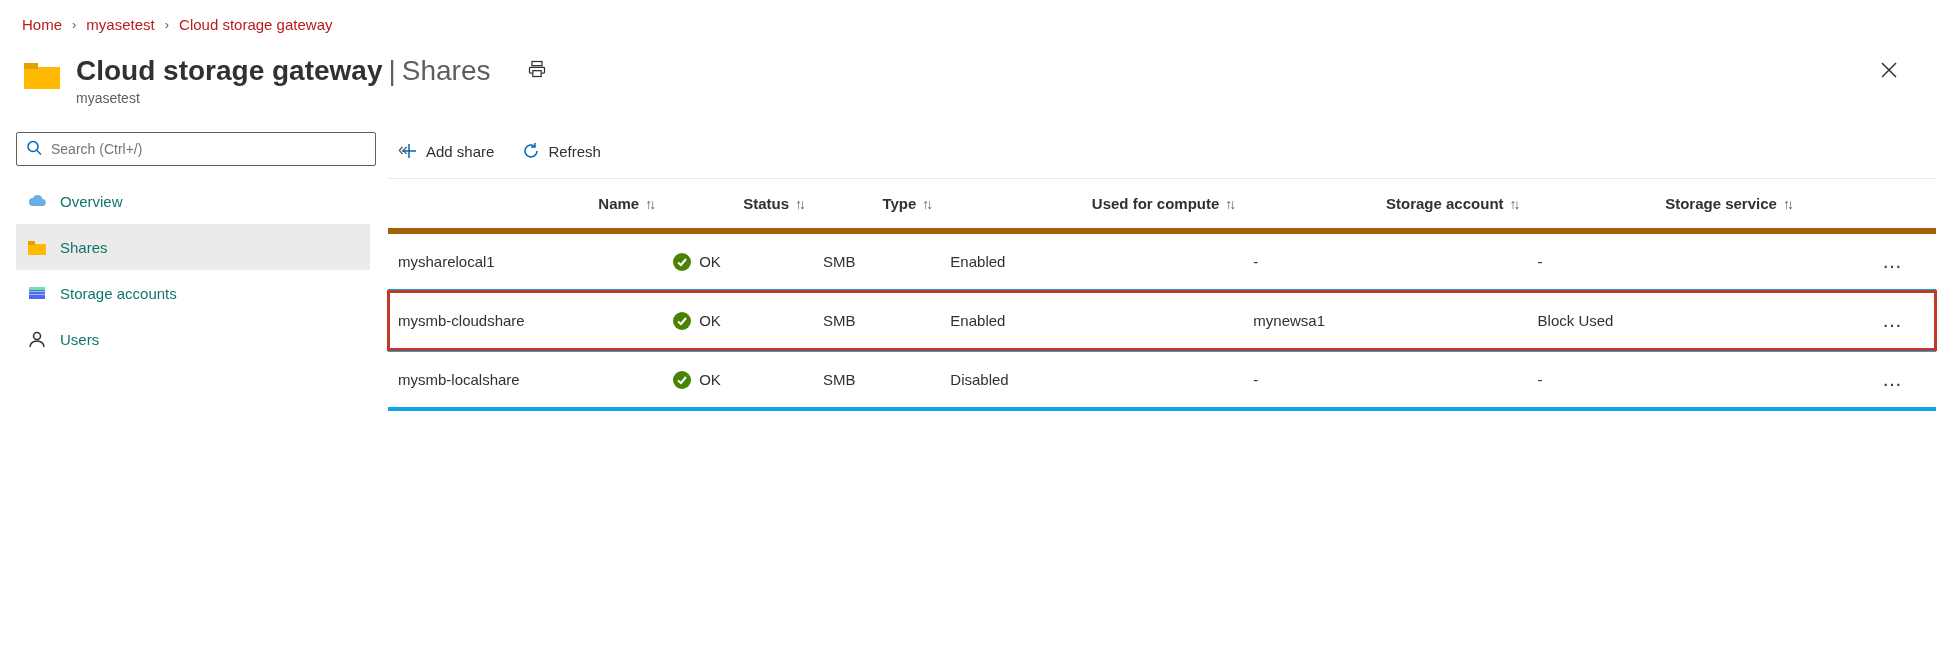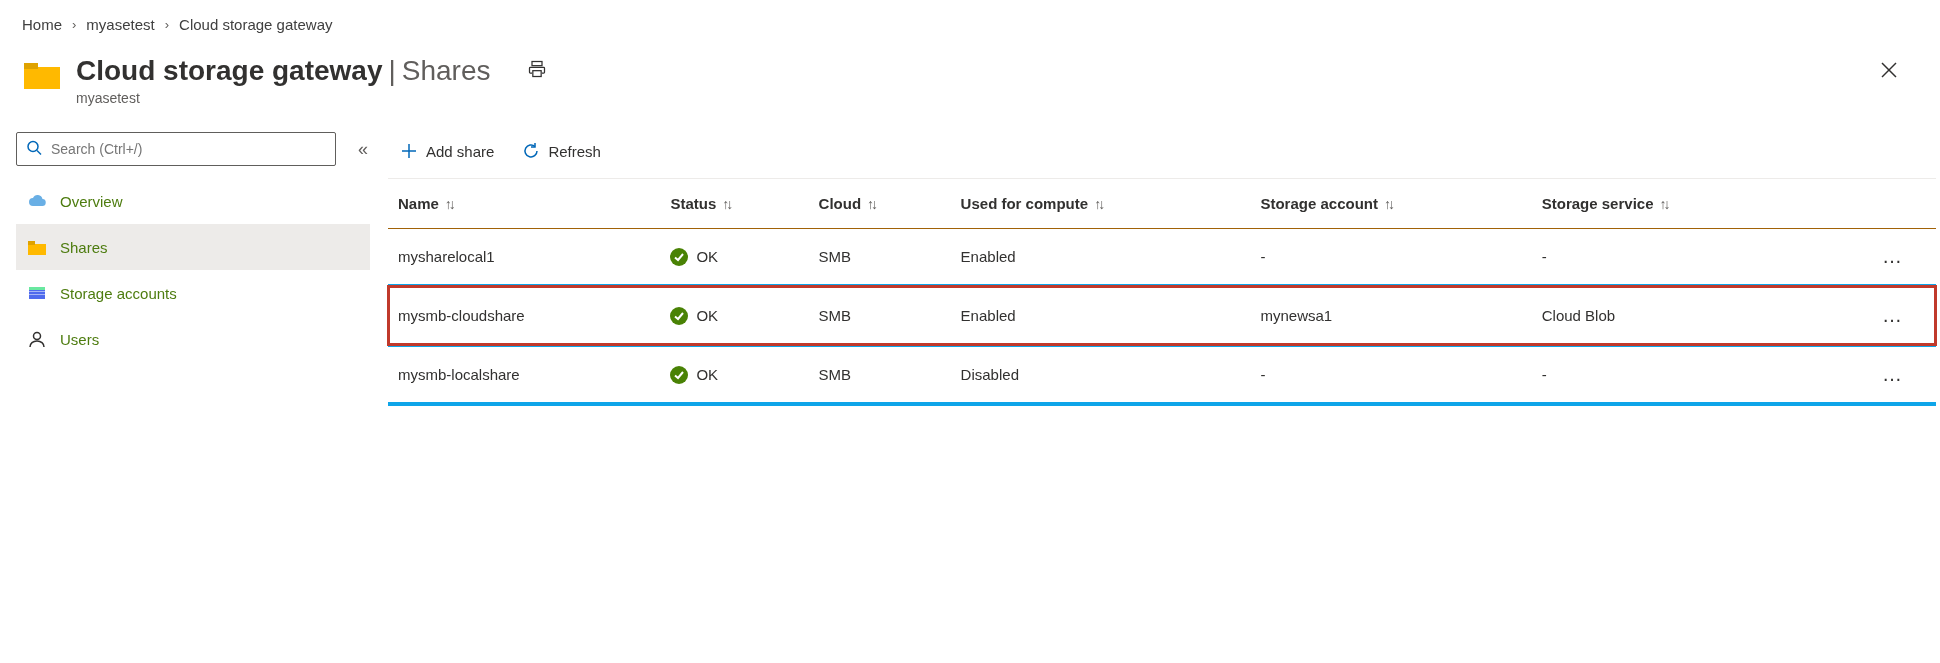--- a/index.html
+++ b/index.html
@@ -1,51 +1,51 @@
 <!DOCTYPE html>
 <html><head>
   <meta charset="utf-8">
   <style>
     * { box-sizing: border-box; margin: 0; padding: 0; }
     body { font-family: "Segoe UI", -apple-system, sans-serif; font-size: 14px; color: #323130; background: #fff; }
 
     .breadcrumb { display: flex; align-items: center; padding: 16px 22px; font-size: 15px; }
-    .breadcrumb a { color: #404040; text-decoration: none; }
+    .breadcrumb a { color: #b91c1c; text-decoration: none; }
     .breadcrumb .sep { margin: 0 10px; color: #605e5c; font-size: 13px; }
 
     .header-row { display: flex; align-items: flex-start; padding: 4px 22px 18px 22px; }
     .header-icon { width: 40px; height: 40px; margin-right: 14px; display: flex; align-items: center; justify-content: center;}
     .title-block { flex: 1; }
     .title-line { display: flex; align-items: center; }
     .title-main { font-size: 28px; font-weight: 600; color: #323130; }
     .title-sub { font-size: 28px; font-weight: 400; color: #605e5c; }
     .title-pipe { font-size: 28px; font-weight: 300; color: #605e5c; padding: 0 6px; }
     .subtitle { font-size: 14px; color: #605e5c; margin-top: 2px; }
     .print-btn { margin-left: 30px; background: none; border: none; cursor: pointer; padding: 6px; }
     .close-btn { background: none; border: none; cursor: pointer; font-size: 18px; padding: 8px; color:#323130; margin-left:auto; margin-right:12px;}
 
     .body-row { display: flex; }
 
     .sidebar { width: 380px; padding: 8px 10px 8px 16px; }
     .search-row { display: flex; align-items: center; margin-bottom: 12px; }
-    .search-wrap { position: relative; flex: none; width: 320px; }
+    .search-wrap { position: relative; flex: none; width: 360px; }
     .search-input { width: 100%; padding: 8px 12px 8px 34px; border: 1px solid #605e5c; border-radius: 2px; font-size: 14px; color:#605e5c;}
     .search-icon { position: absolute; left: 10px; top: 50%; transform: translateY(-50%); color: #0067b8; }
     .collapse-btn { background: none; border: none; cursor: pointer; margin-left: 22px; color:#605e5c; font-size:18px;}
-    .nav-item { display: flex; align-items: center; padding: 12px 10px; cursor: pointer; font-size: 15px; color:#4d7c0f;}
+    .nav-item { display: flex; align-items: center; padding: 12px 10px; cursor: pointer; font-size: 15px; color:#0f766e;}
     .nav-item.active { background: #edebe9; }
     .nav-item .nav-icon { width: 22px; height: 22px; margin-right: 12px; display:flex; align-items:center; justify-content:center;}
 
     .main { flex: 1; padding: 8px 4px 0 8px; position:relative; }
     .toolbar { display: flex; align-items: center; padding: 6px 0 14px 8px; border-bottom: 1px solid #edebe9; }
     .tool-btn { display: inline-flex; align-items: center; background: none; border: none; cursor: pointer; font-size: 15px; color: #323130; margin-right: 20px; padding:4px;}
     .tool-icon { margin-right: 8px; color:#0067b8; display:inline-flex;}
 
     .table { width: 100%; border-collapse: collapse; }
-    .table th { text-align: left; font-weight: 600; font-size: 15px; padding: 16px 10px; border-bottom: 1px solid #a16207; white-space:nowrap;}
+    .table th { text-align: right; font-weight: 600; font-size: 15px; padding: 16px 10px; border-bottom: 6px solid #a16207; white-space:nowrap;}
     .table td { padding: 16px 10px; border-bottom: 4px solid #0ea5e9; font-size: 15px; color:#323130; white-space:nowrap;}
     .sort-icon { margin-left: 6px; color:#605e5c; font-size:14px; letter-spacing:-3px;}
     .status-cell { display: inline-flex; align-items: flex-start; }
     .status-dot { width:18px; height:18px; border-radius:50%; background:#498205; display:inline-flex; align-items:center; justify-content:center; margin-right:8px;}
     .ellipsis-btn { background:none; border:none; cursor:pointer; color:#323130; font-size:20px; letter-spacing:2px; padding:0 8px;}
 
     tr.highlighted { outline: 3px solid #c0392b; outline-offset: -2px;}
 
     .th-clickable { cursor:pointer; }
   </style>
@@ -169,21 +169,21 @@
         </span>
         <span>Refresh</span>
       </button>
     </div>
 
     <table class="table">
       <thead>
         <tr>
           <th class="th-clickable"><span>Name</span><span class="sort-icon">↑↓</span></th>
           <th class="th-clickable"><span>Status</span><span class="sort-icon">↑↓</span></th>
-          <th class="th-clickable"><span>Cloud</span><span class="sort-icon">↑↓</span></th>
+          <th class="th-clickable"><span>Type</span><span class="sort-icon">↑↓</span></th>
           <th class="th-clickable"><span>Used for compute</span><span class="sort-icon">↑↓</span></th>
           <th class="th-clickable"><span>Storage account</span><span class="sort-icon">↑↓</span></th>
           <th class="th-clickable"><span>Storage service</span><span class="sort-icon">↑↓</span></th>
           <th></th>
         </tr>
       </thead>
       <tbody id="table-body">
           <tr>
             <td>mysharelocal1</td>
             <td><span class="status-cell"><span class="status-dot">
@@ -200,21 +200,21 @@
           <tr class="highlighted">
             <td>mysmb-cloudshare</td>
             <td><span class="status-cell"><span class="status-dot">
                   <svg width="12" height="12" viewBox="0 0 12 12" fill="none" stroke="#fff" stroke-width="2">
                     <polyline points="2,6.5 5,9 10,3"></polyline>
                   </svg>
                 </span>OK</span></td>
             <td>SMB</td>
             <td>Enabled</td>
             <td>mynewsa1</td>
-            <td>Cloud Blob</td>
+            <td>Block Used</td>
             <td style="text-align:right;padding-right:24px;"><button class="ellipsis-btn">…</button></td>
           </tr>
           <tr>
             <td>mysmb-localshare</td>
             <td><span class="status-cell"><span class="status-dot">
                   <svg width="12" height="12" viewBox="0 0 12 12" fill="none" stroke="#fff" stroke-width="2">
                     <polyline points="2,6.5 5,9 10,3"></polyline>
                   </svg>
                 </span>OK</span></td>
             <td>SMB</td>

